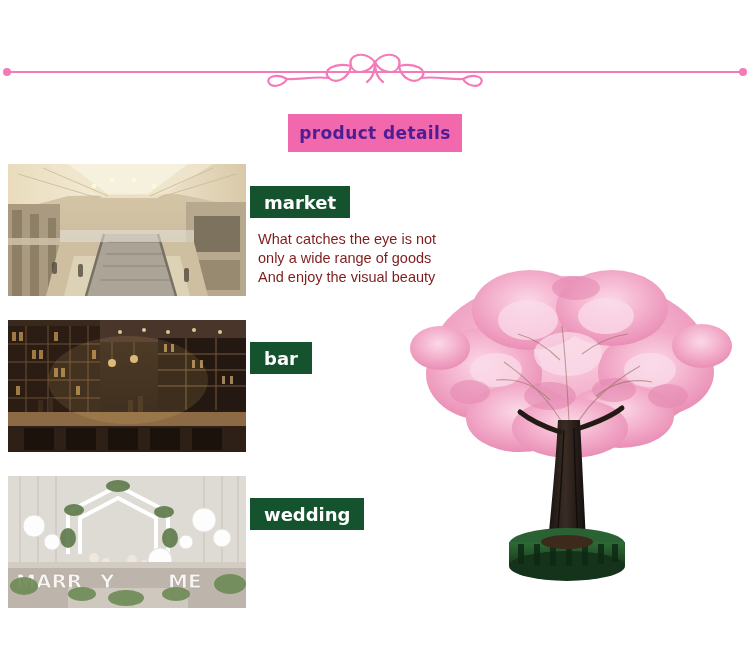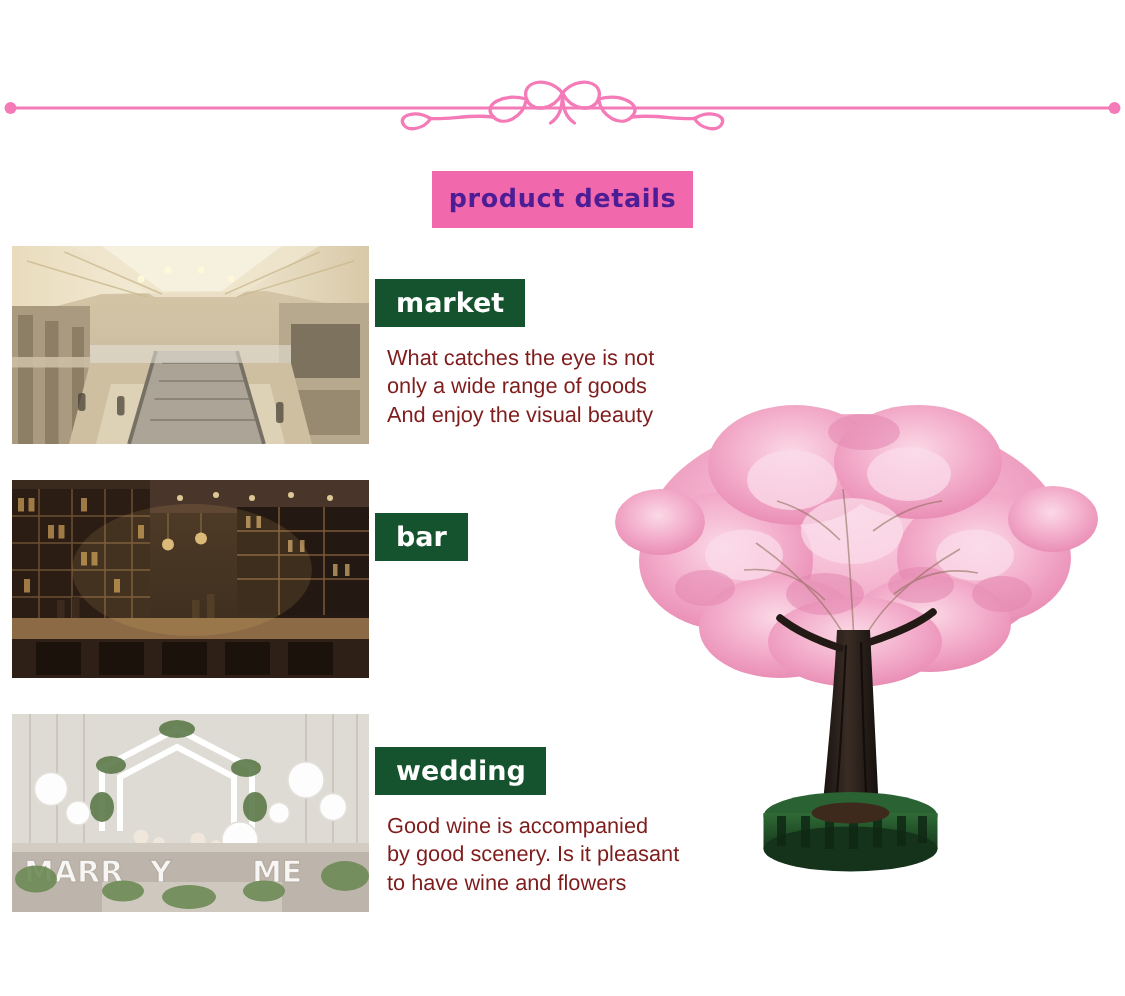--- a/index.html
+++ b/index.html
@@ -351,23 +351,20 @@
           <ellipse cx="118" cy="122" rx="18" ry="8"></ellipse>
           <ellipse cx="168" cy="118" rx="14" ry="7"></ellipse>
           <ellipse cx="222" cy="108" rx="16" ry="10"></ellipse>
           <ellipse cx="16" cy="110" rx="14" ry="9"></ellipse>
         </g>
       </svg>
     </div>
     <div class="label-tag">
       <span class="label-text">wedding</span>
     </div>
-    <div class="desc">Good wine is accompanied
-by good scenery. Is it pleasant
-to have wine and flowers</div>
   </div>
 
   <svg class="tree" viewBox="0 0 340 350">
     <defs>
       <radialGradient id="blossomG" cx="48%" cy="40%" r="62%">
         <stop offset="0%" stop-color="#fbd9e6"></stop>
         <stop offset="55%" stop-color="#f3aecb"></stop>
         <stop offset="100%" stop-color="#e98cb4"></stop>
       </radialGradient>
       <linearGradient id="trunkG" x1="0" y1="0" x2="1" y2="0">

